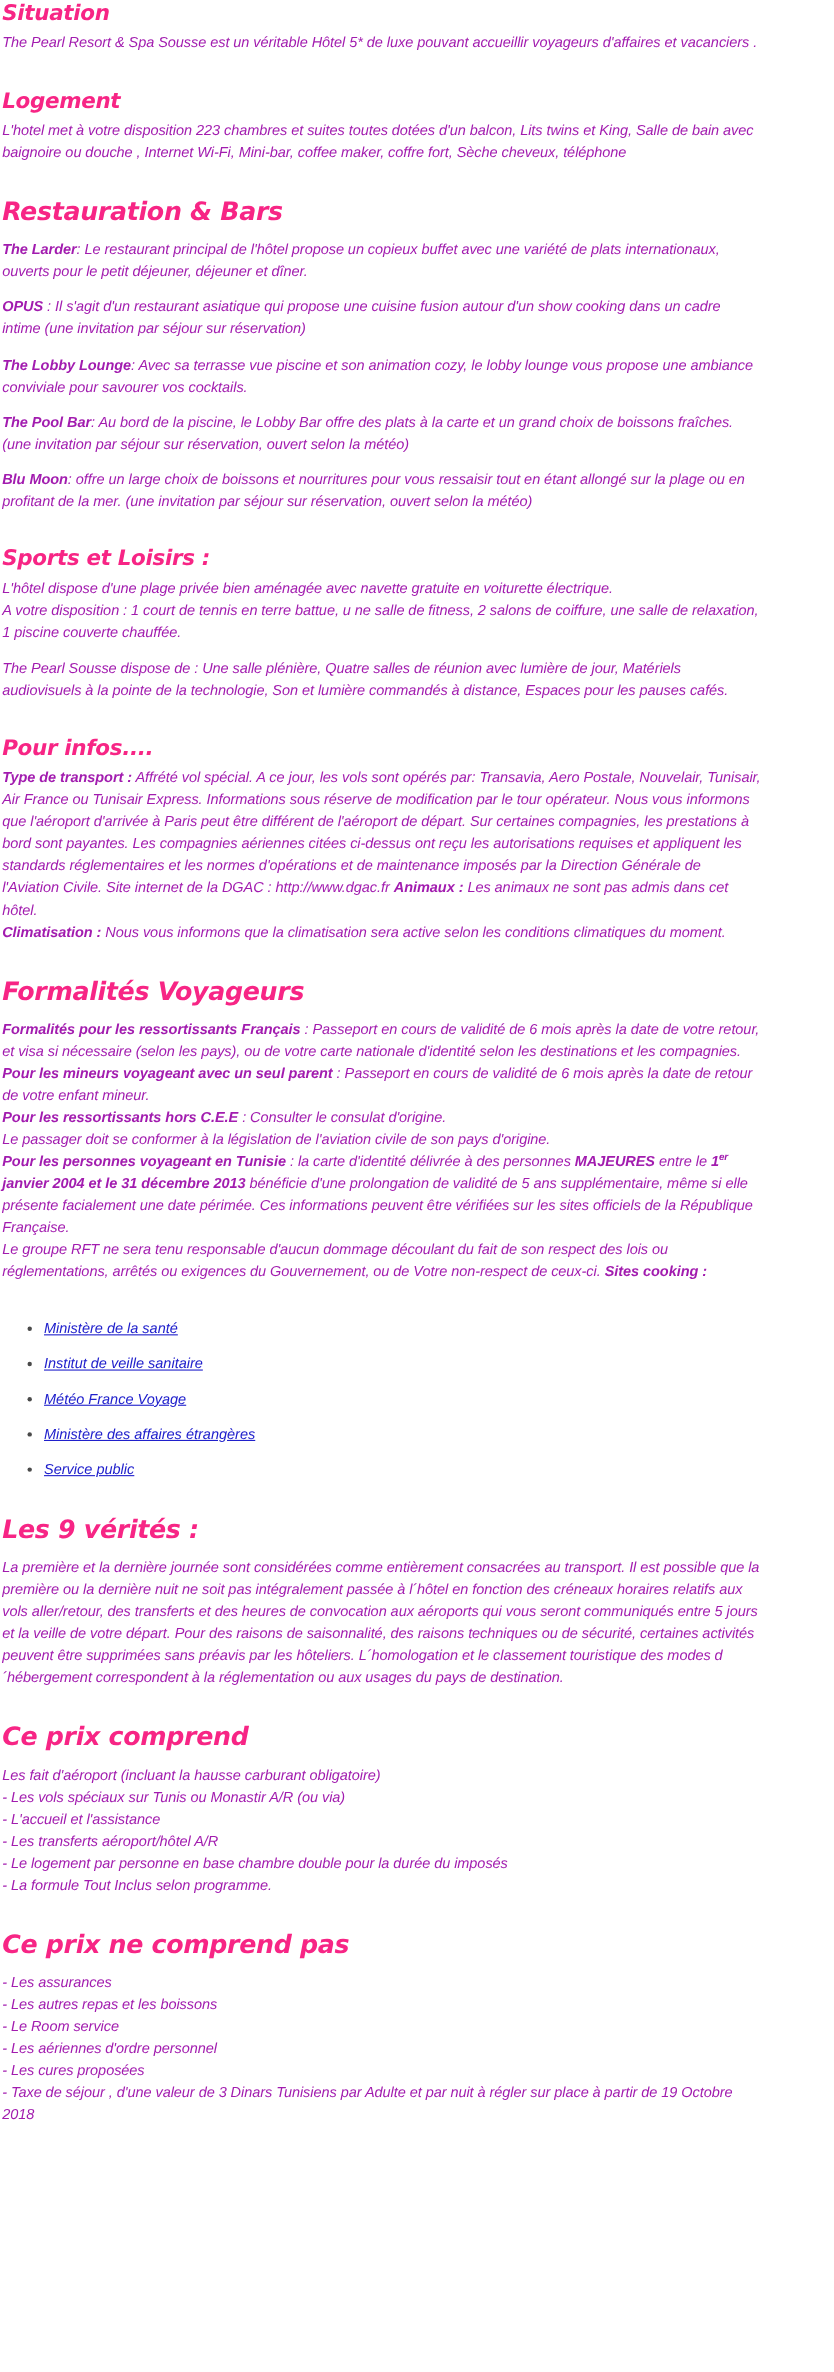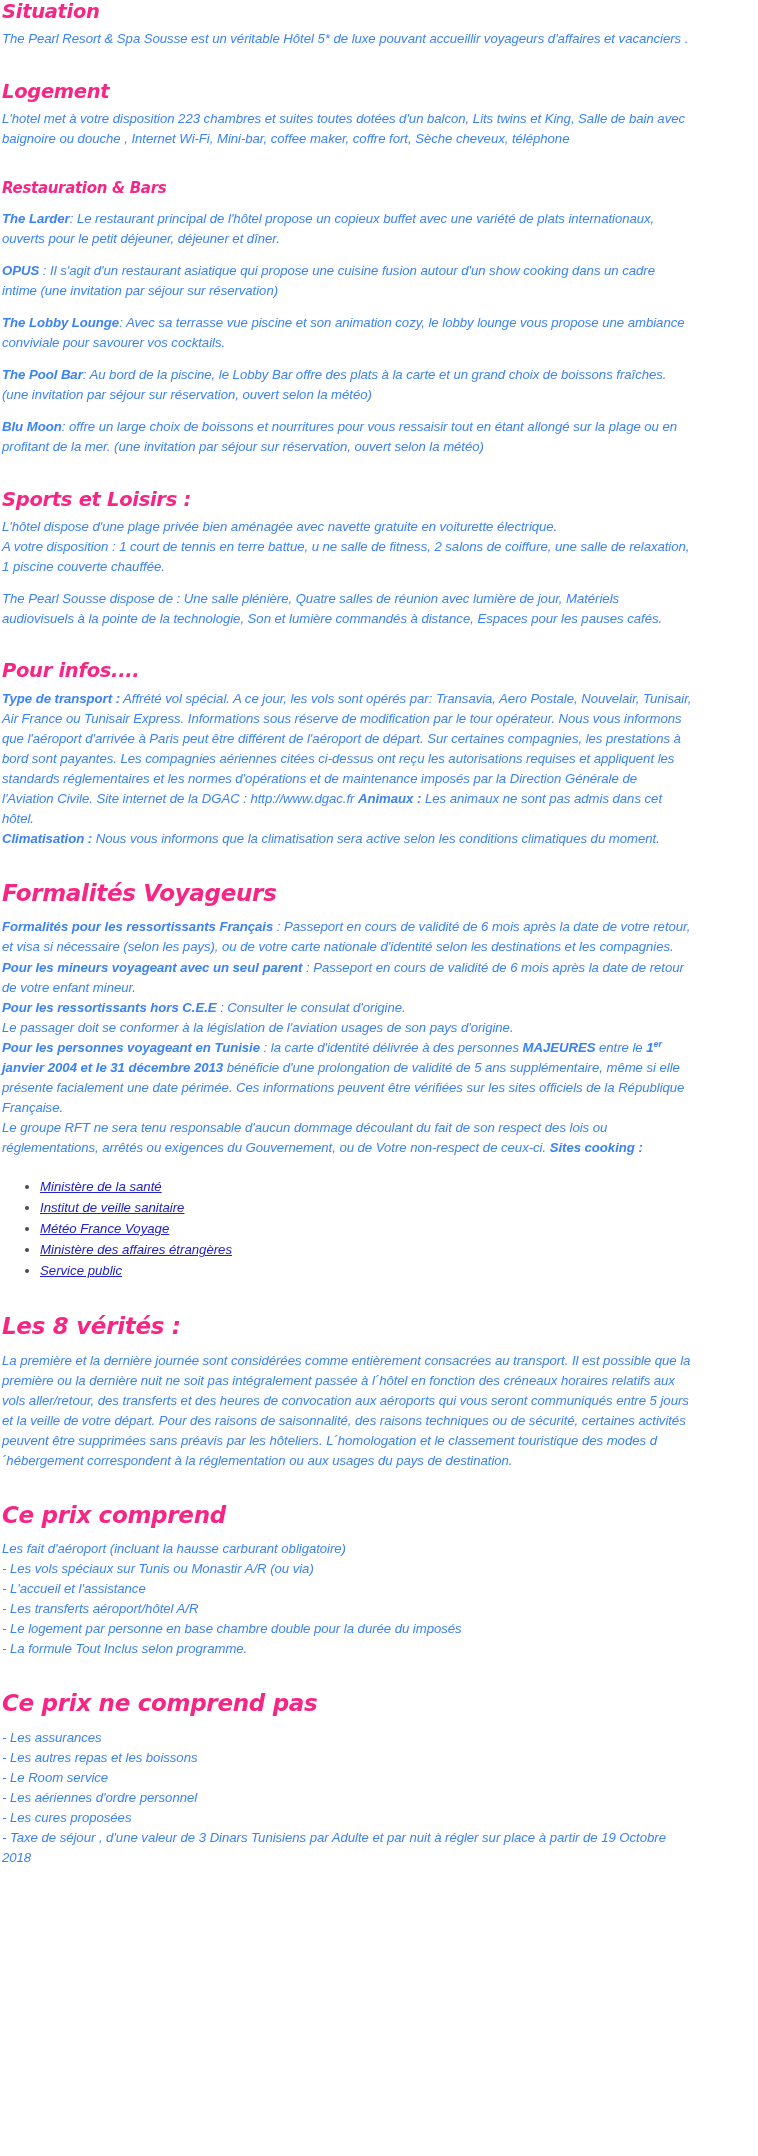--- a/index.html
+++ b/index.html
@@ -22,45 +22,45 @@
     color: #f72585;
     font-style: italic;
     font-weight: bold;
     font-family: "DejaVu Sans", sans-serif;
     letter-spacing: -0.3px;
     margin: 0;
     padding: 0;
     line-height: 1.05;
   }
   .h-sm { font-size: 19.5px; }
-  .h-md { font-size: 15px; }
+  .h-md { font-size: 23px; }
   .h-lg { font-size: 23px; }
   p.body, div.body {
     font-style: italic;
     font-size: 13.2px;
     line-height: 1.52;
     margin: 0;
-    color: #3b82f6;
+    color: #a21caf;
     letter-spacing: -0.05px;
   }
   b, strong { font-weight: bold; }
   .gap-xs { height: 7px; }
   .gap-s  { height: 12px; }
   .gap-m  { height: 19px; }
   .gap-xl { height: 32px; }
   ul.links {
     margin: 0;
     padding: 0 0 0 38px;
     list-style: disc;
   }
   ul.links li {
     font-style: italic;
     font-size: 13.2px;
     line-height: 1.52;
-    margin: 0 0 1px 0;
+    margin: 12px 0 1px 0;
     color: #4a4a4a;
   }
   ul.links li a {
     color: #2020cc;
     text-decoration: underline;
   }
   sup { font-size: 0.68em; vertical-align: super; line-height: 0; }
   .sp-top { height: 2px; }
 </style>
 </head>
@@ -112,37 +112,37 @@
   <p class="body"><b>Climatisation :</b><span> Nous vous informons que la climatisation sera active selon les conditions climatiques du moment.</span></p>
 
   <div class="gap-xl"></div>
 
   <h2 class="sec h-lg">Formalités Voyageurs</h2>
   <div class="gap-s"></div>
 
   <p class="body"><b>Formalités pour les ressortissants Français</b><span> : Passeport en cours de validité de 6 mois après la date de votre retour, et visa si nécessaire (selon les pays), ou de votre carte nationale d'identité  selon les destinations et les compagnies.</span></p>
   <p class="body"><b>Pour les mineurs voyageant avec un seul parent</b><span> : Passeport en cours de validité de 6 mois après la date de retour de votre enfant mineur.</span></p>
   <p class="body"><b>Pour les ressortissants hors C.E.E</b><span> : Consulter le consulat d'origine.</span></p>
-  <p class="body">Le passager doit se conformer à la législation de l'aviation usages de son pays d'origine.</p>
+  <p class="body">Le passager doit se conformer à la législation de l'aviation civile de son pays d'origine.</p>
   <p class="body"><b>Pour les  personnes voyageant en Tunisie</b><span> : la carte d'identité délivrée à des personnes </span><b>MAJEURES</b><span> entre le </span><b><span>1</span><sup>er</sup><span> janvier 2004 et le 31 décembre 2013</span></b><span> bénéficie d'une prolongation de validité de 5 ans supplémentaire, même si elle présente facialement une date périmée. Ces informations peuvent être vérifiées sur  les sites officiels de la République Française.</span></p>
   <p class="body"><span>Le groupe RFT ne sera tenu responsable d'aucun dommage découlant du fait de son respect des lois ou réglementations, arrêtés ou exigences du Gouvernement, ou de Votre non-respect de ceux-ci. </span><b>Sites cooking :</b></p>
 
   <div class="gap-m"></div>
 
   <ul class="links">
     <li><a href="#">Ministère de la santé</a></li>
     <li><a href="#">Institut de veille sanitaire</a></li>
     <li><a href="#">Météo France Voyage</a></li>
     <li><a href="#">Ministère des affaires étrangères</a></li>
     <li><a href="#">Service public</a></li>
   </ul>
 
   <div class="gap-xl"></div>
 
-  <h2 class="sec h-lg">Les 8 vérités :</h2>
+  <h2 class="sec h-lg">Les 9 vérités :</h2>
   <div class="gap-s"></div>
   <p class="body">La première et la dernière journée sont considérées comme entièrement consacrées au transport. Il est possible que la première ou la dernière nuit ne soit pas intégralement passée à l´hôtel en fonction des créneaux horaires relatifs aux vols aller/retour, des transferts et des heures de convocation aux aéroports qui vous seront communiqués entre 5 jours et la veille de votre départ. Pour des raisons de saisonnalité, des raisons techniques ou de sécurité, certaines activités peuvent être supprimées sans préavis par les hôteliers. L´homologation et le classement touristique des modes d´hébergement correspondent à la réglementation ou aux usages du pays de destination.</p>
 
   <div class="gap-xl"></div>
 
   <h2 class="sec h-lg">Ce prix comprend</h2>
   <div class="gap-s"></div>
   <p class="body">Les fait d'aéroport (incluant la hausse carburant obligatoire)</p>
   <p class="body">- Les vols spéciaux sur Tunis ou Monastir A/R (ou via)</p>
   <p class="body">- L'accueil et l'assistance</p>

